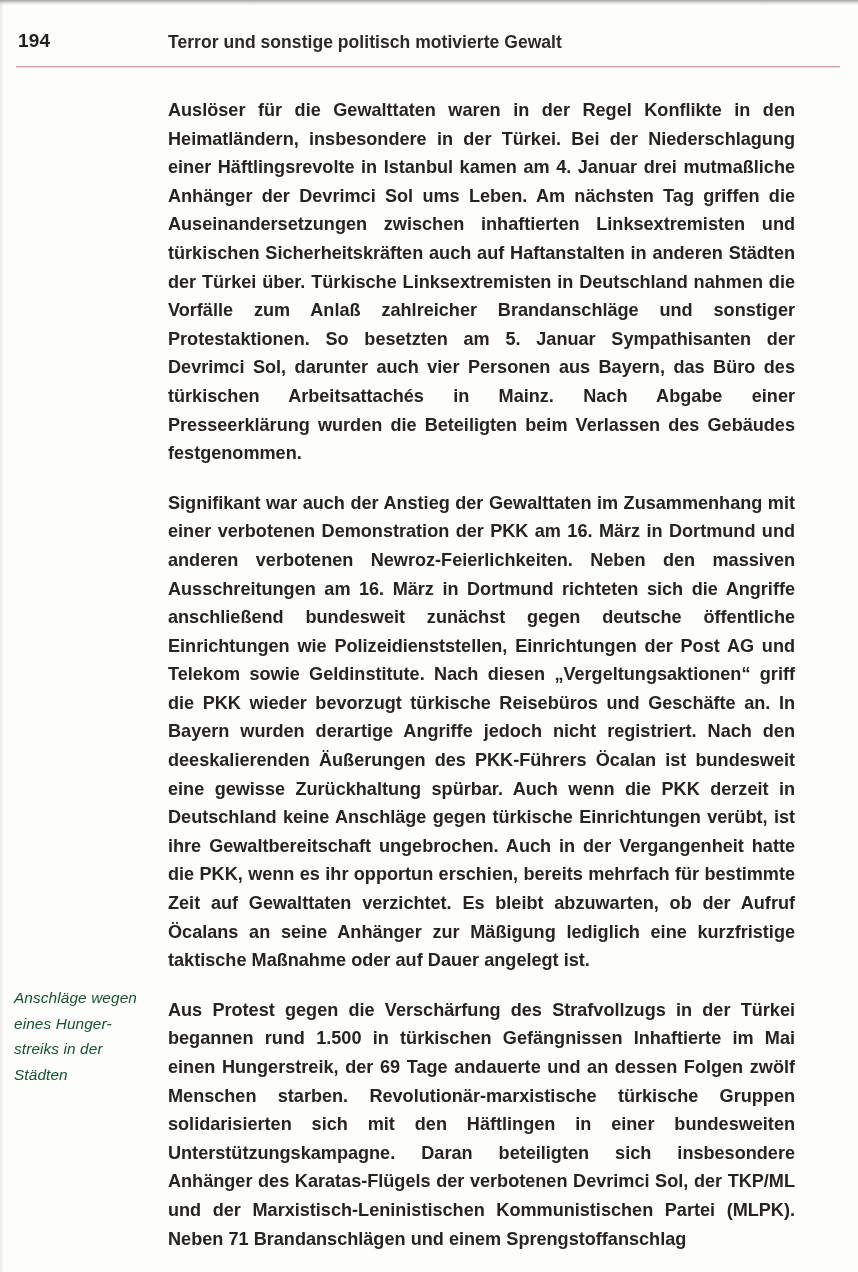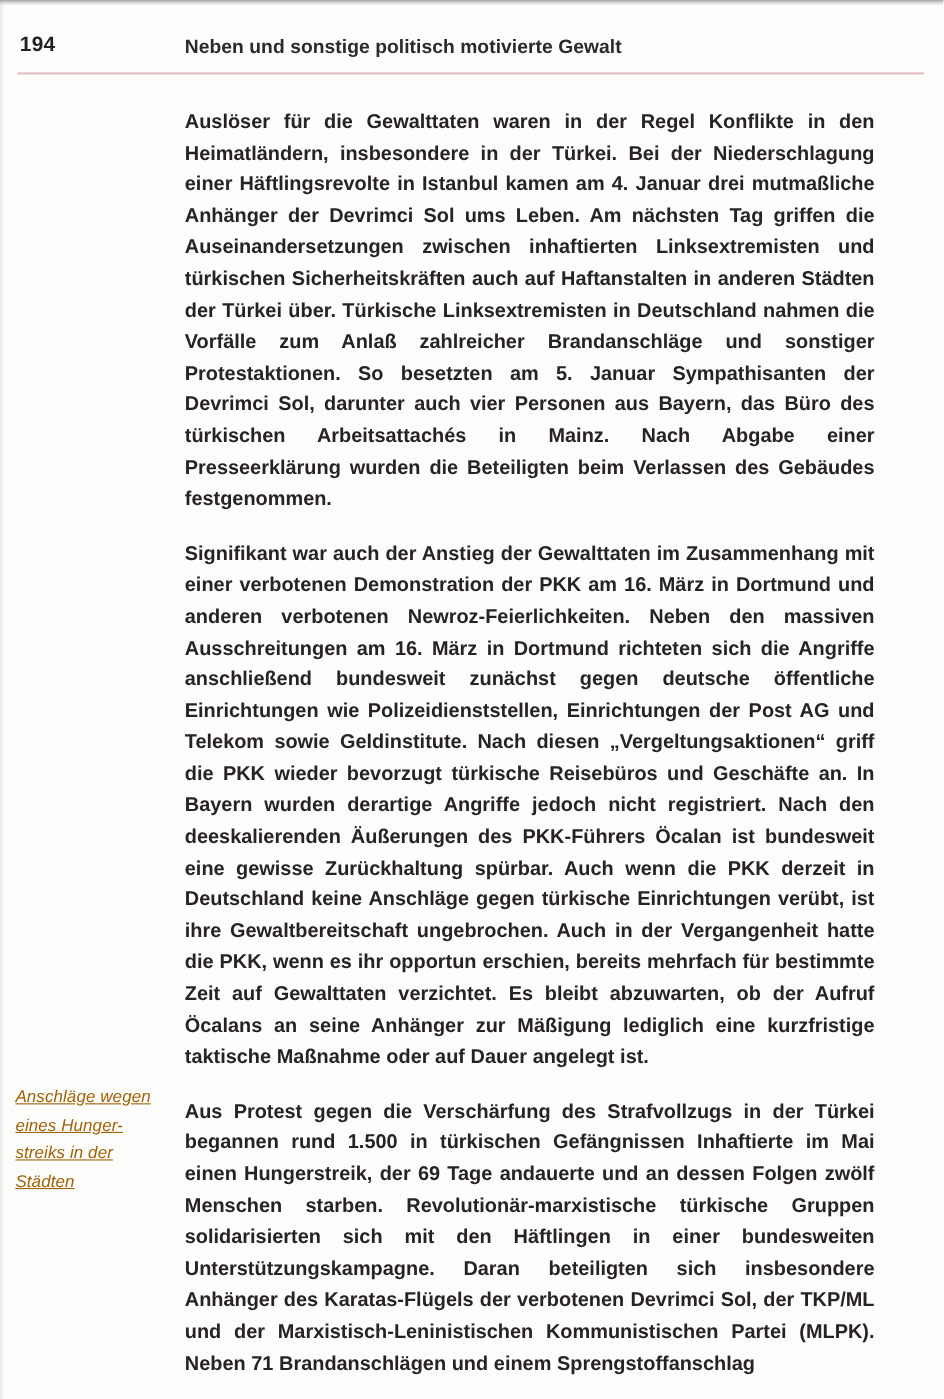--- a/index.html
+++ b/index.html
@@ -130,26 +130,26 @@
 </head>
 <body>
 
 <div id="page">
 
   <div class="scan-edge-top"></div>
   <div class="scan-edge-left"></div>
 
   <div id="header">
     <div id="folio">194</div>
-    <div id="running-title">Neben und sonstige politisch motivierte Gewalt</div>
+    <div id="running-title">Terror und sonstige politisch motivierte Gewalt</div>
   </div>
   <div id="header-rule"></div>
   <div id="header-rule-soft"></div>
 
-  <div class="marginnote" id="margin-note-2" style="color: #a16207; text-decoration: underline;">
+  <div class="marginnote" id="margin-note-2" style="color: #14532d;">
       <span class="mn-line">Anschläge wegen</span>
       <span class="mn-line">eines Hunger-</span>
       <span class="mn-line">streiks in der</span>
       <span class="mn-line">Städten</span>
     </div>
 
   <div id="content">
     <p class="para">Auslöser für die Gewalttaten waren in der Regel Konflikte in den Heimatländern, insbesondere in der Türkei. Bei der Niederschlagung einer Häftlingsrevolte in Istanbul kamen am 4. Januar drei mutmaßliche Anhänger der Devrimci Sol ums Leben. Am nächsten Tag griffen die Auseinandersetzungen zwischen inhaftierten Linksextremisten und türkischen Sicherheitskräften auch auf Haftanstalten in anderen Städten der Türkei über. Türkische Linksextremisten in Deutschland nahmen die Vorfälle zum Anlaß zahlreicher Brandanschläge und sonstiger Protestaktionen. So besetzten am 5. Januar Sympathisanten der Devrimci Sol, darunter auch vier Personen aus Bayern, das Büro des türkischen Arbeitsattachés in Mainz. Nach Abgabe einer Presseerklärung wurden die Beteiligten beim Verlassen des Gebäudes festgenommen.</p>
     <p class="para">Signifikant war auch der Anstieg der Gewalttaten im Zusammenhang mit einer verbotenen Demonstration der PKK am 16. März in Dortmund und anderen verbotenen Newroz-Feierlichkeiten. Neben den massiven Ausschreitungen am 16. März in Dortmund richteten sich die Angriffe anschließend bundesweit zunächst gegen deutsche öffentliche Einrichtungen wie Polizeidienststellen, Einrichtungen der Post AG und Telekom sowie Geldinstitute. Nach diesen „Vergeltungsaktionen“ griff die PKK wieder bevorzugt türkische Reisebüros und Geschäfte an. In Bayern wurden derartige Angriffe jedoch nicht registriert. Nach den deeskalierenden Äußerungen des PKK-Führers Öcalan ist bundesweit eine gewisse Zurückhaltung spürbar. Auch wenn die PKK derzeit in Deutschland keine Anschläge gegen türkische Einrichtungen verübt, ist ihre Gewaltbereitschaft ungebrochen. Auch in der Vergangenheit hatte die PKK, wenn es ihr opportun erschien, bereits mehrfach für bestimmte Zeit auf Gewalttaten verzichtet. Es bleibt abzuwarten, ob der Aufruf Öcalans an seine Anhänger zur Mäßigung lediglich eine kurzfristige taktische Maßnahme oder auf Dauer angelegt ist.</p>
     <p class="para">Aus Protest gegen die Verschärfung des Strafvollzugs in der Türkei begannen rund 1.500 in türkischen Gefängnissen Inhaftierte im Mai einen Hungerstreik, der 69 Tage andauerte und an dessen Folgen zwölf Menschen starben. Revolutionär-marxistische türkische Gruppen solidarisierten sich mit den Häftlingen in einer bundesweiten Unterstützungskampagne. Daran beteiligten sich insbesondere Anhänger des Karatas-Flügels der verbotenen Devrimci Sol, der TKP/ML und der Marxistisch-Leninistischen Kommunistischen Partei (MLPK). Neben 71 Brandanschlägen und einem Sprengstoffanschlag</p>

